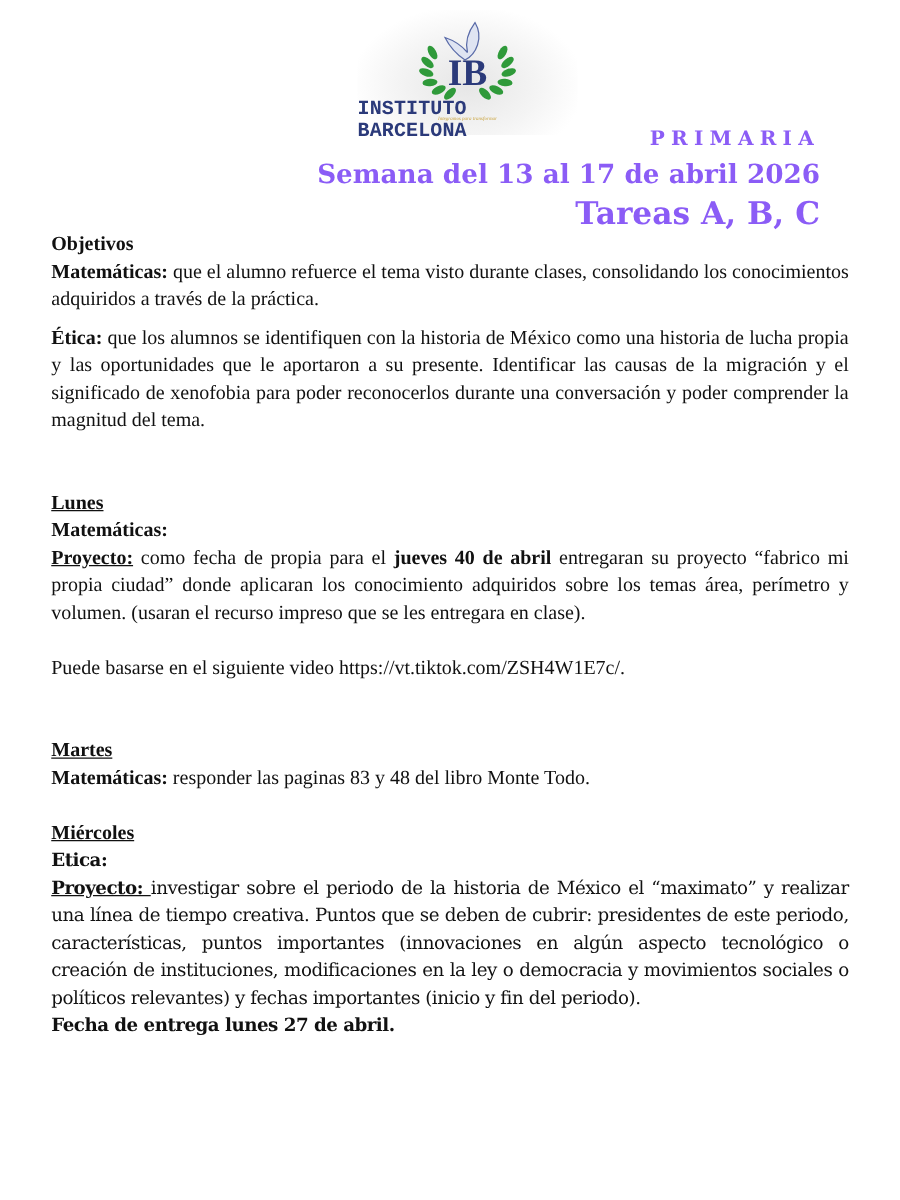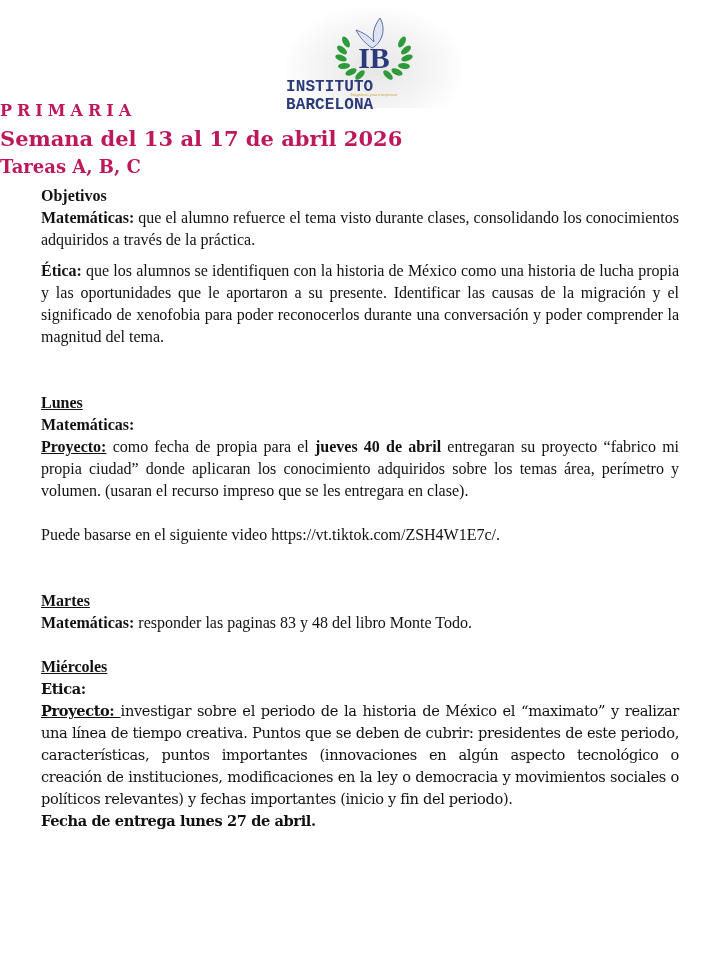--- a/index.html
+++ b/index.html
@@ -7,25 +7,25 @@
          font-family: "Liberation Serif", serif; color: #111; }
   .logo { position: absolute; left: 286px; top: 8px; width: 176px; height: 92px; }
   .logo-glow { position:absolute; left: 0; top: 0; width: 176px; height: 100px;
                background: radial-gradient(ellipse at 50% 60%, #e6e6e6 0%, #f4f4f4 45%, rgba(255,255,255,0) 75%); }
   .logo svg { position: absolute; left: 36px; top: 4px; }
   .logo-name { position: absolute; left: 0; top: 70px; width: 176px; text-align: left;
                font-family: Liberation Mono, monospace; font-weight: bold; font-size: 16px;
                color: #2b3a7a; letter-spacing: 0.1px; }
   .logo-tagline { position: absolute; left: 0; top: 84px; width: 176px; text-align: center;
                   font-family: "Liberation Serif", serif; font-style: italic; font-size: 4px; color: #c9a23a; }
-  .header { position: absolute; left: 0; width: 656px; text-align: left;
-            font-family: "DejaVu Serif", serif; font-weight: bold; color: #be185d; }
+  .header { position: absolute; left: 0; width: 656px; text-align: right;
+            font-family: "DejaVu Serif", serif; font-weight: bold; color: #8b5cf6; }
   .h-primaria { top: 101px; font-size: 16px; letter-spacing: 5px; }
   .h-semana { top: 126px; font-size: 21px; }
-  .h-tareas { top: 156px; font-size: 18px; }
+  .h-tareas { top: 156px; font-size: 25px; }
   .content { position: absolute; left: 41px; top: 185px; width: 638px; font-size: 16px; line-height: 22px; }
   p { margin: 0; text-align: justify; }
   .b { font-weight: bold; }
   .u { text-decoration: underline; }
   .gap-s { height: 9px; }
   .gap-m { height: 22px; }
   .gap-l { height: 44px; }
   .cambria { font-family: "DejaVu Serif", serif; font-size: 14.6px; line-height: 22px; letter-spacing: -0.35px; }
   .cambria .b { letter-spacing: -0.4px; }
 </style>

